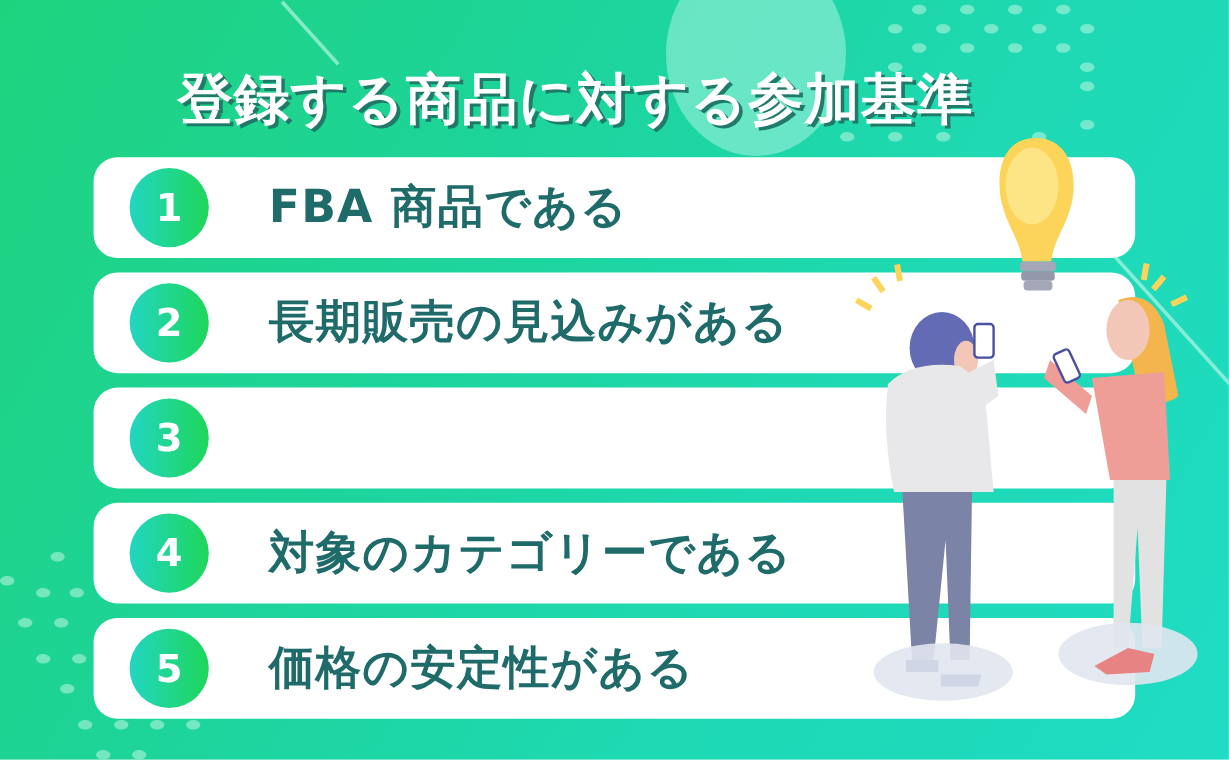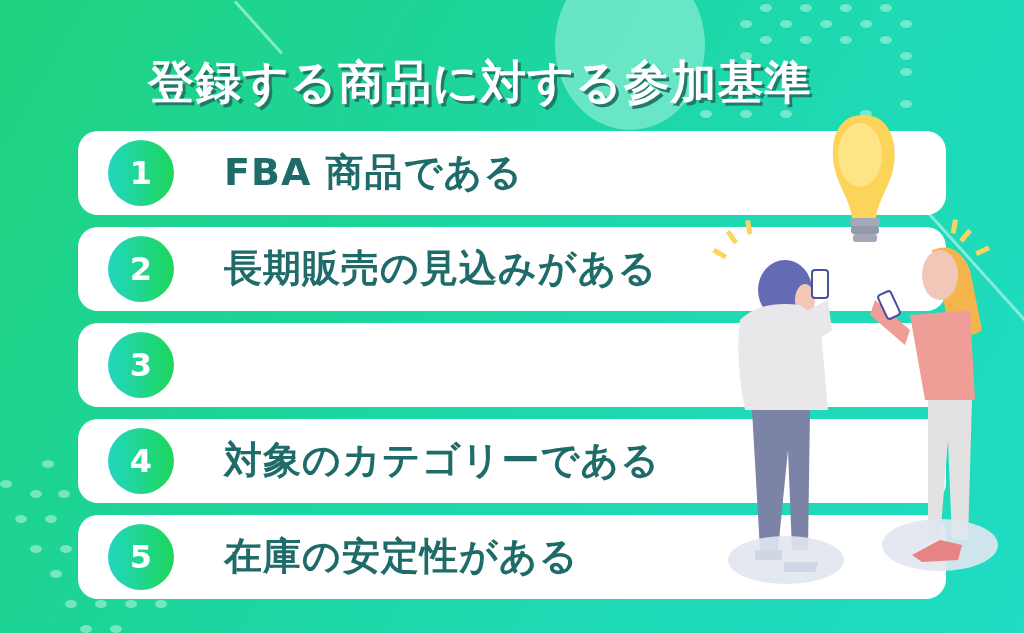--- a/index.html
+++ b/index.html
@@ -81,21 +81,21 @@
   </div>
   <div class="row" style="top:323px;">
     <div class="badge">3</div>
   </div>
   <div class="row" style="top:419px;">
     <div class="badge">4</div>
     <div class="label">対象のカテゴリーである</div>
   </div>
   <div class="row" style="top:515px;">
     <div class="badge">5</div>
-    <div class="label">在庫の安定性がある</div>
+    <div class="label">価格の安定性がある</div>
   </div>
 
   <svg class="illus" style="left:700px;top:100px;" width="324" height="533" viewBox="0 0 324 533">
 
     <g>
       <path d="M163 15 C132 15 130 50 135 70 C140 90 150 100 152 118 L176 118 C178 100 188 90 193 70 C198 50 194 15 163 15 Z" fill="#fcd45a"></path>
       <ellipse cx="160" cy="55" rx="22" ry="32" fill="#fde790" opacity="0.8"></ellipse>
       <rect x="150" y="118" width="30" height="8" rx="3" fill="#a3a7b8"></rect>
       <rect x="151" y="126" width="28" height="8" rx="3" fill="#9398ab"></rect>
       <rect x="153" y="134" width="24" height="8" rx="3" fill="#a3a7b8"></rect>

